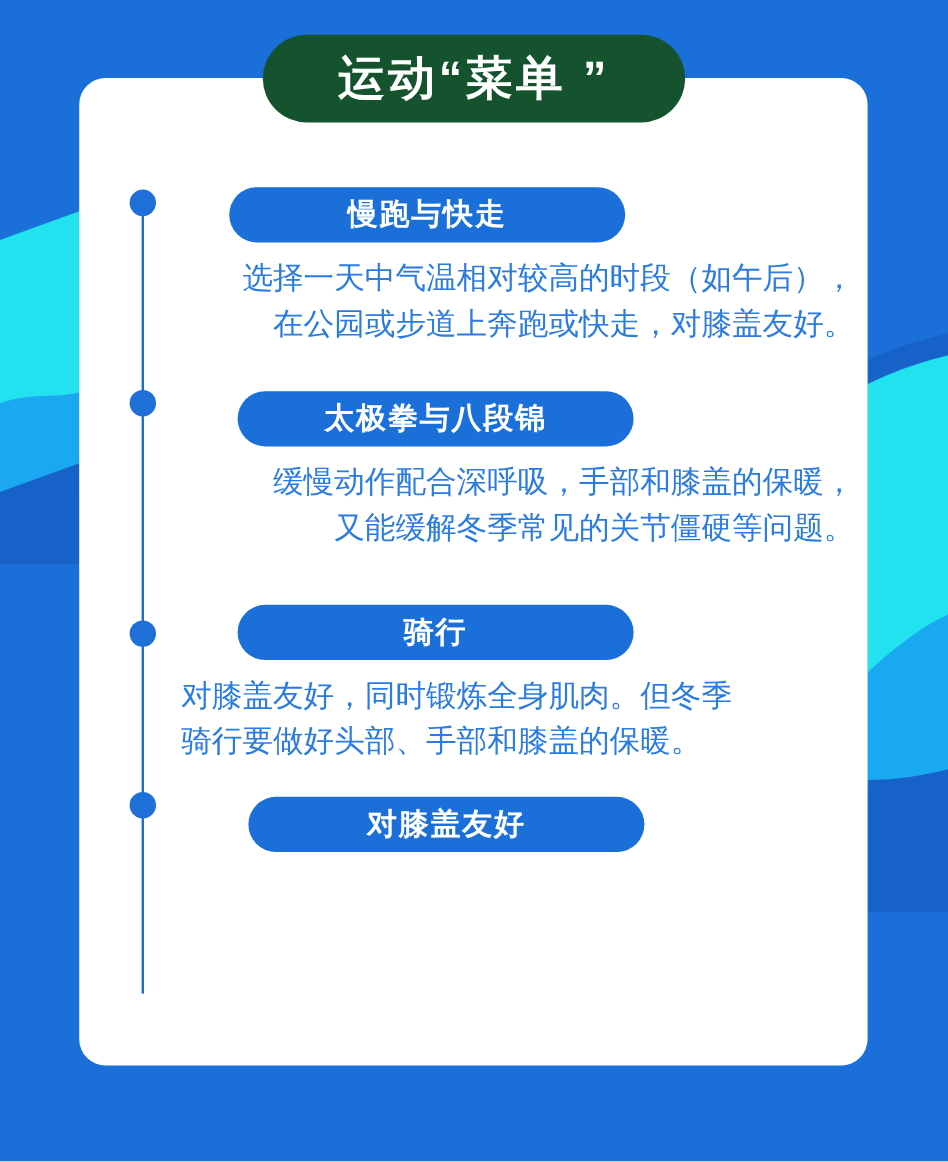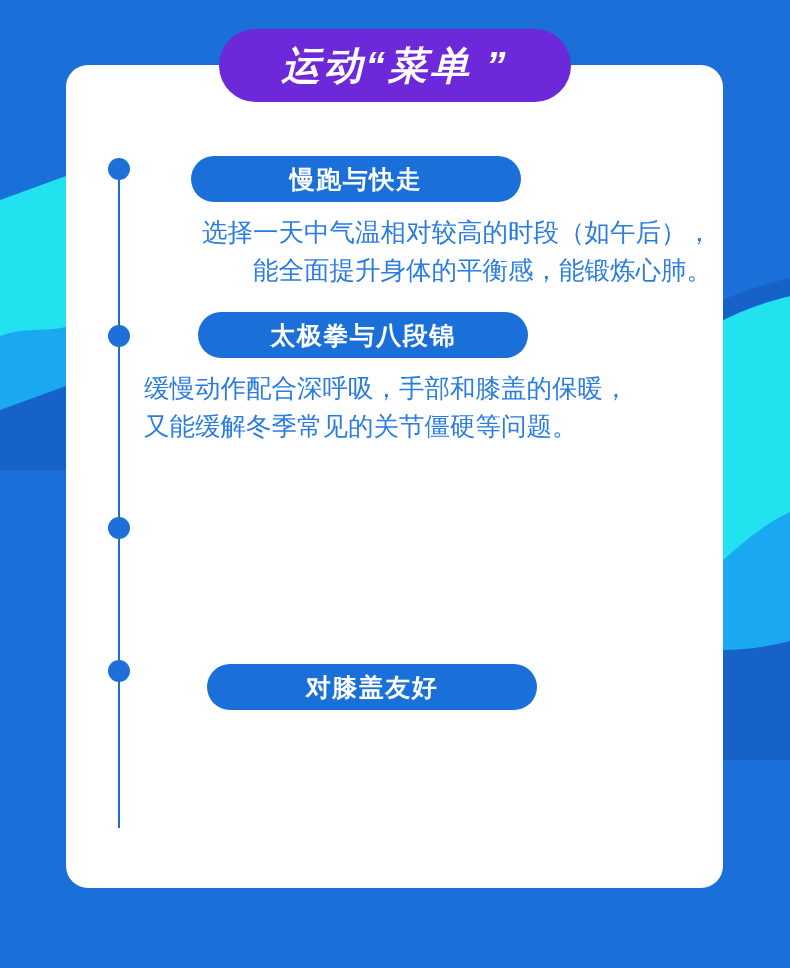--- a/index.html
+++ b/index.html
@@ -36,27 +36,26 @@
     z-index: 5;
   }
 
   
   .title-pill {
     position: absolute;
     left: 219px;
     top: 29px;
     width: 352px;
     height: 73px;
-    background: #6d28d9;
+    background: #14532d;
     border-radius: 37px;
     z-index: 20;
     display: flex;
     align-items: center;
     justify-content: center;
-    font-style: italic;
   }
   .title-pill .title-text {
     color: #ffffff;
     font-size: 39px;
     font-weight: 700;
     letter-spacing: 3px;
     line-height: 1;
     white-space: nowrap;
   }
 
@@ -144,31 +143,38 @@
   <div class="tl-dot" style="top:158px;"></div>
   <div class="tl-dot" style="top:325px;"></div>
   <div class="tl-dot" style="top:517px;"></div>
   <div class="tl-dot" style="top:660px;"></div>
 
   <div class="section" style="left:147px; top:156px; width:565px;text-align:right;">
     <div class="sec-pill" style="width:330px; margin-left:44px;">
       <span class="sec-title">慢跑与快走</span>
     </div>
     <div class="sec-body" style="margin-left:2px;">选择一天中气温相对较高的时段（如午后），
-能全面提升身体的平衡感，能锻炼心肺。</div>
+在公园或步道上奔跑或快走，对膝盖友好。</div>
   </div>
 
-  <div class="section" style="left:147px; top:312px; width:565px;">
+  <div class="section" style="left:147px; top:326px; width:565px;text-align:right;">
     <div class="sec-pill" style="width:330px; margin-left:51px;">
       <span class="sec-title">太极拳与八段锦</span>
     </div>
     <div class="sec-body" style="margin-left:-3px;">缓慢动作配合深呼吸，手部和膝盖的保暖，
 又能缓解冬季常见的关节僵硬等问题。</div>
   </div>
 
+  <div class="section" style="left:147px; top:504px; width:565px;">
+    <div class="sec-pill" style="width:330px; margin-left:51px;">
+      <span class="sec-title">骑行</span>
+    </div>
+    <div class="sec-body" style="margin-left:4px;">对膝盖友好，同时锻炼全身肌肉。但冬季
+骑行要做好头部、手部和膝盖的保暖。</div>
+  </div>
 
   <div class="section" style="left:147px; top:664px; width:565px;">
     <div class="sec-pill" style="width:330px; margin-left:60px;">
       <span class="sec-title">对膝盖友好</span>
     </div>
   </div>
 
 </div>
 
 </body></html>

